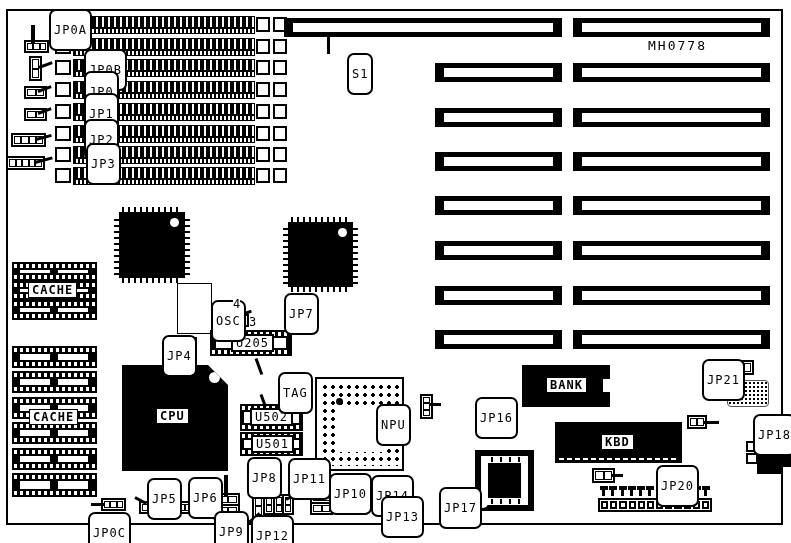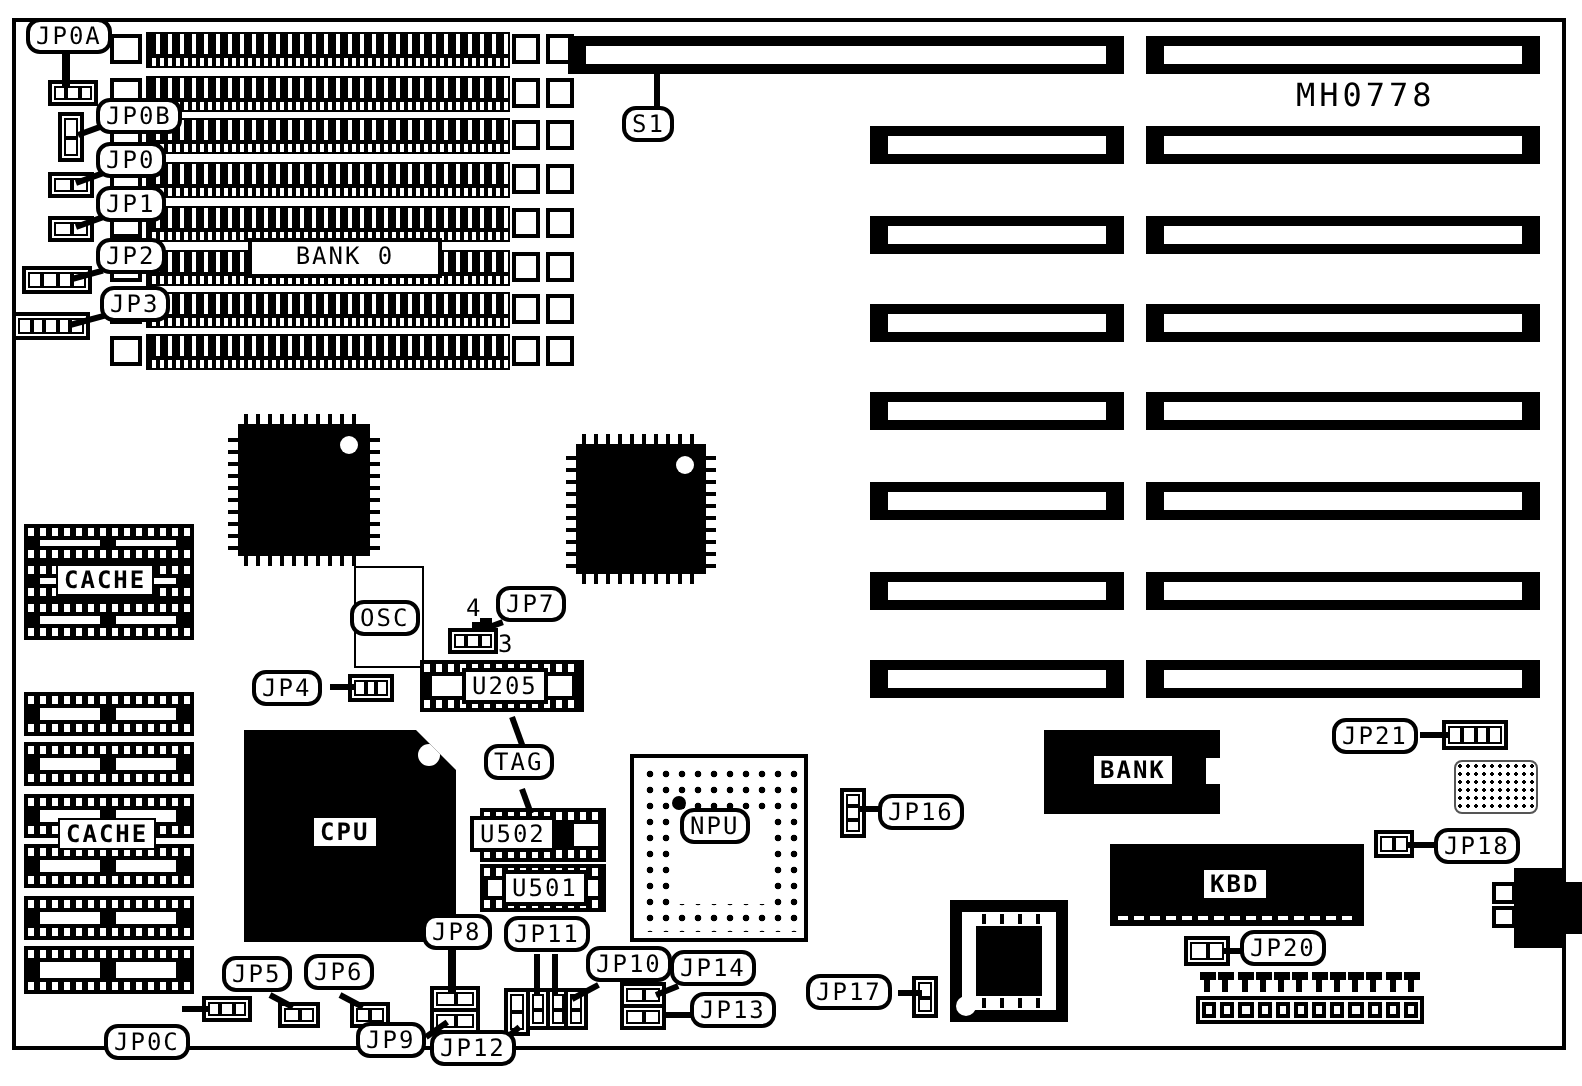--- a/index.html
+++ b/index.html
@@ -2,27 +2,27 @@
 <html><head>
 <meta charset="utf-8">
 <style>
   html,body{margin:0;padding:0;background:#fff;}
   #stage{position:relative;width:791px;height:543px;background:#fff;overflow:hidden;
          font-family:"DejaVu Sans Mono",monospace;color:#000;}
   
   #board{position:absolute;left:6px;top:9px;width:773px;height:512px;border:2px solid #000;}
   
   .callout{position:absolute;background:#fff;border:2px solid #000;border-radius:7px;
-           font-size:12px;line-height:14px;text-align:right;padding:0 3px;z-index:30;
-           white-space:nowrap;letter-spacing:1px;}
+           font-size:12px;line-height:14px;text-align:right;padding:12px 3px;z-index:30;
+           white-space:nowrap;letter-spacing:1px;margin-left:36px;}
   
   .boxlabel{position:absolute;background:#fff;border:2px solid #000;font-size:12px;line-height:14px;
             text-align:center;padding:0 3px;z-index:25;white-space:nowrap;letter-spacing:1px;}
   .thinlabel{border-width:1px;font-weight:bold;}
-  .plain{position:absolute;font-size:16px;letter-spacing:2px;z-index:25;}
+  .plain{position:absolute;font-size:13px;letter-spacing:2px;z-index:25;}
   .pin-num{position:absolute;font-size:12px;z-index:31;background:#fff;}
   
   .ld{position:absolute;background:#000;height:3px;transform-origin:0 50%;z-index:20;}
   .ldv{position:absolute;background:#000;z-index:20;}
   
   .simm{position:absolute;left:55px;width:232px;height:19px;}
   .simm .clipL,.simm .clipR,.simm .edgeR{position:absolute;top:1px;height:11px;border:2px solid #000;background:#fff;}
   .simm .clipL{left:0;width:12px;}
   .simm .clipR{right:17px;width:10px;}
   .simm .edgeR{right:0;width:10px;}
@@ -152,21 +152,20 @@
       <span class="edgeR"></span>
     </div>
   <div class="simm" style="top:167px">
       <span class="clipL"></span>
       <span class="b1"></span>
       <span class="b2"></span>
       <span class="clipR"></span>
       <span class="edgeR"></span>
     </div>
 
-  <div class="boxlabel" style="left:124px;top:119px;width:87px;height:16px">BANK 0</div>
 
   <div class="callout" style="left:13px;top:9px">JP0A</div>
   <div class="ldv" style="left:31px;top:25px;width:4px;height:18px"></div>
   <div class="jmp" style="left:26px;top:42px;width:21px;height:9px">
       <i></i>
       <i></i>
       <i></i>
     </div>
 
   <div class="callout" style="left:48px;top:49px">JP0B</div>
@@ -286,21 +285,21 @@
       <span class="pad" style="right:6px;width:18px"></span>
     </div>
   <div class="boxlabel" style="left:231px;top:334px">U205</div>
   <div class="ld" style="left:256px;top:357px;width:17px;transform:rotate(70deg)"></div>
   <div class="callout" style="left:242px;top:372px">TAG</div>
   <div class="ld" style="left:261px;top:393px;width:13px;transform:rotate(70deg)"></div>
   <div class="dip" style="left:240px;top:404px;width:63px;height:27px">
       <span class="pad" style="left:4px;width:12px"></span>
       <span class="pad" style="right:4px;width:12px"></span>
     </div>
-  <div class="boxlabel" style="left:235px;top:408px">U502</div>
+  <div class="boxlabel" style="left:250px;top:408px">U502</div>
   <div class="dip" style="left:240px;top:432px;width:63px;height:24px">
       <span class="pad" style="left:4px;width:12px"></span>
       <span class="pad" style="right:4px;width:12px"></span>
     </div>
   <div class="boxlabel" style="left:251px;top:435px">U501</div>
 
   <div id="cpu">
       <span class="dot"></span>
     </div>
   <div class="boxlabel thinlabel" style="left:156px;top:408px">CPU</div>

